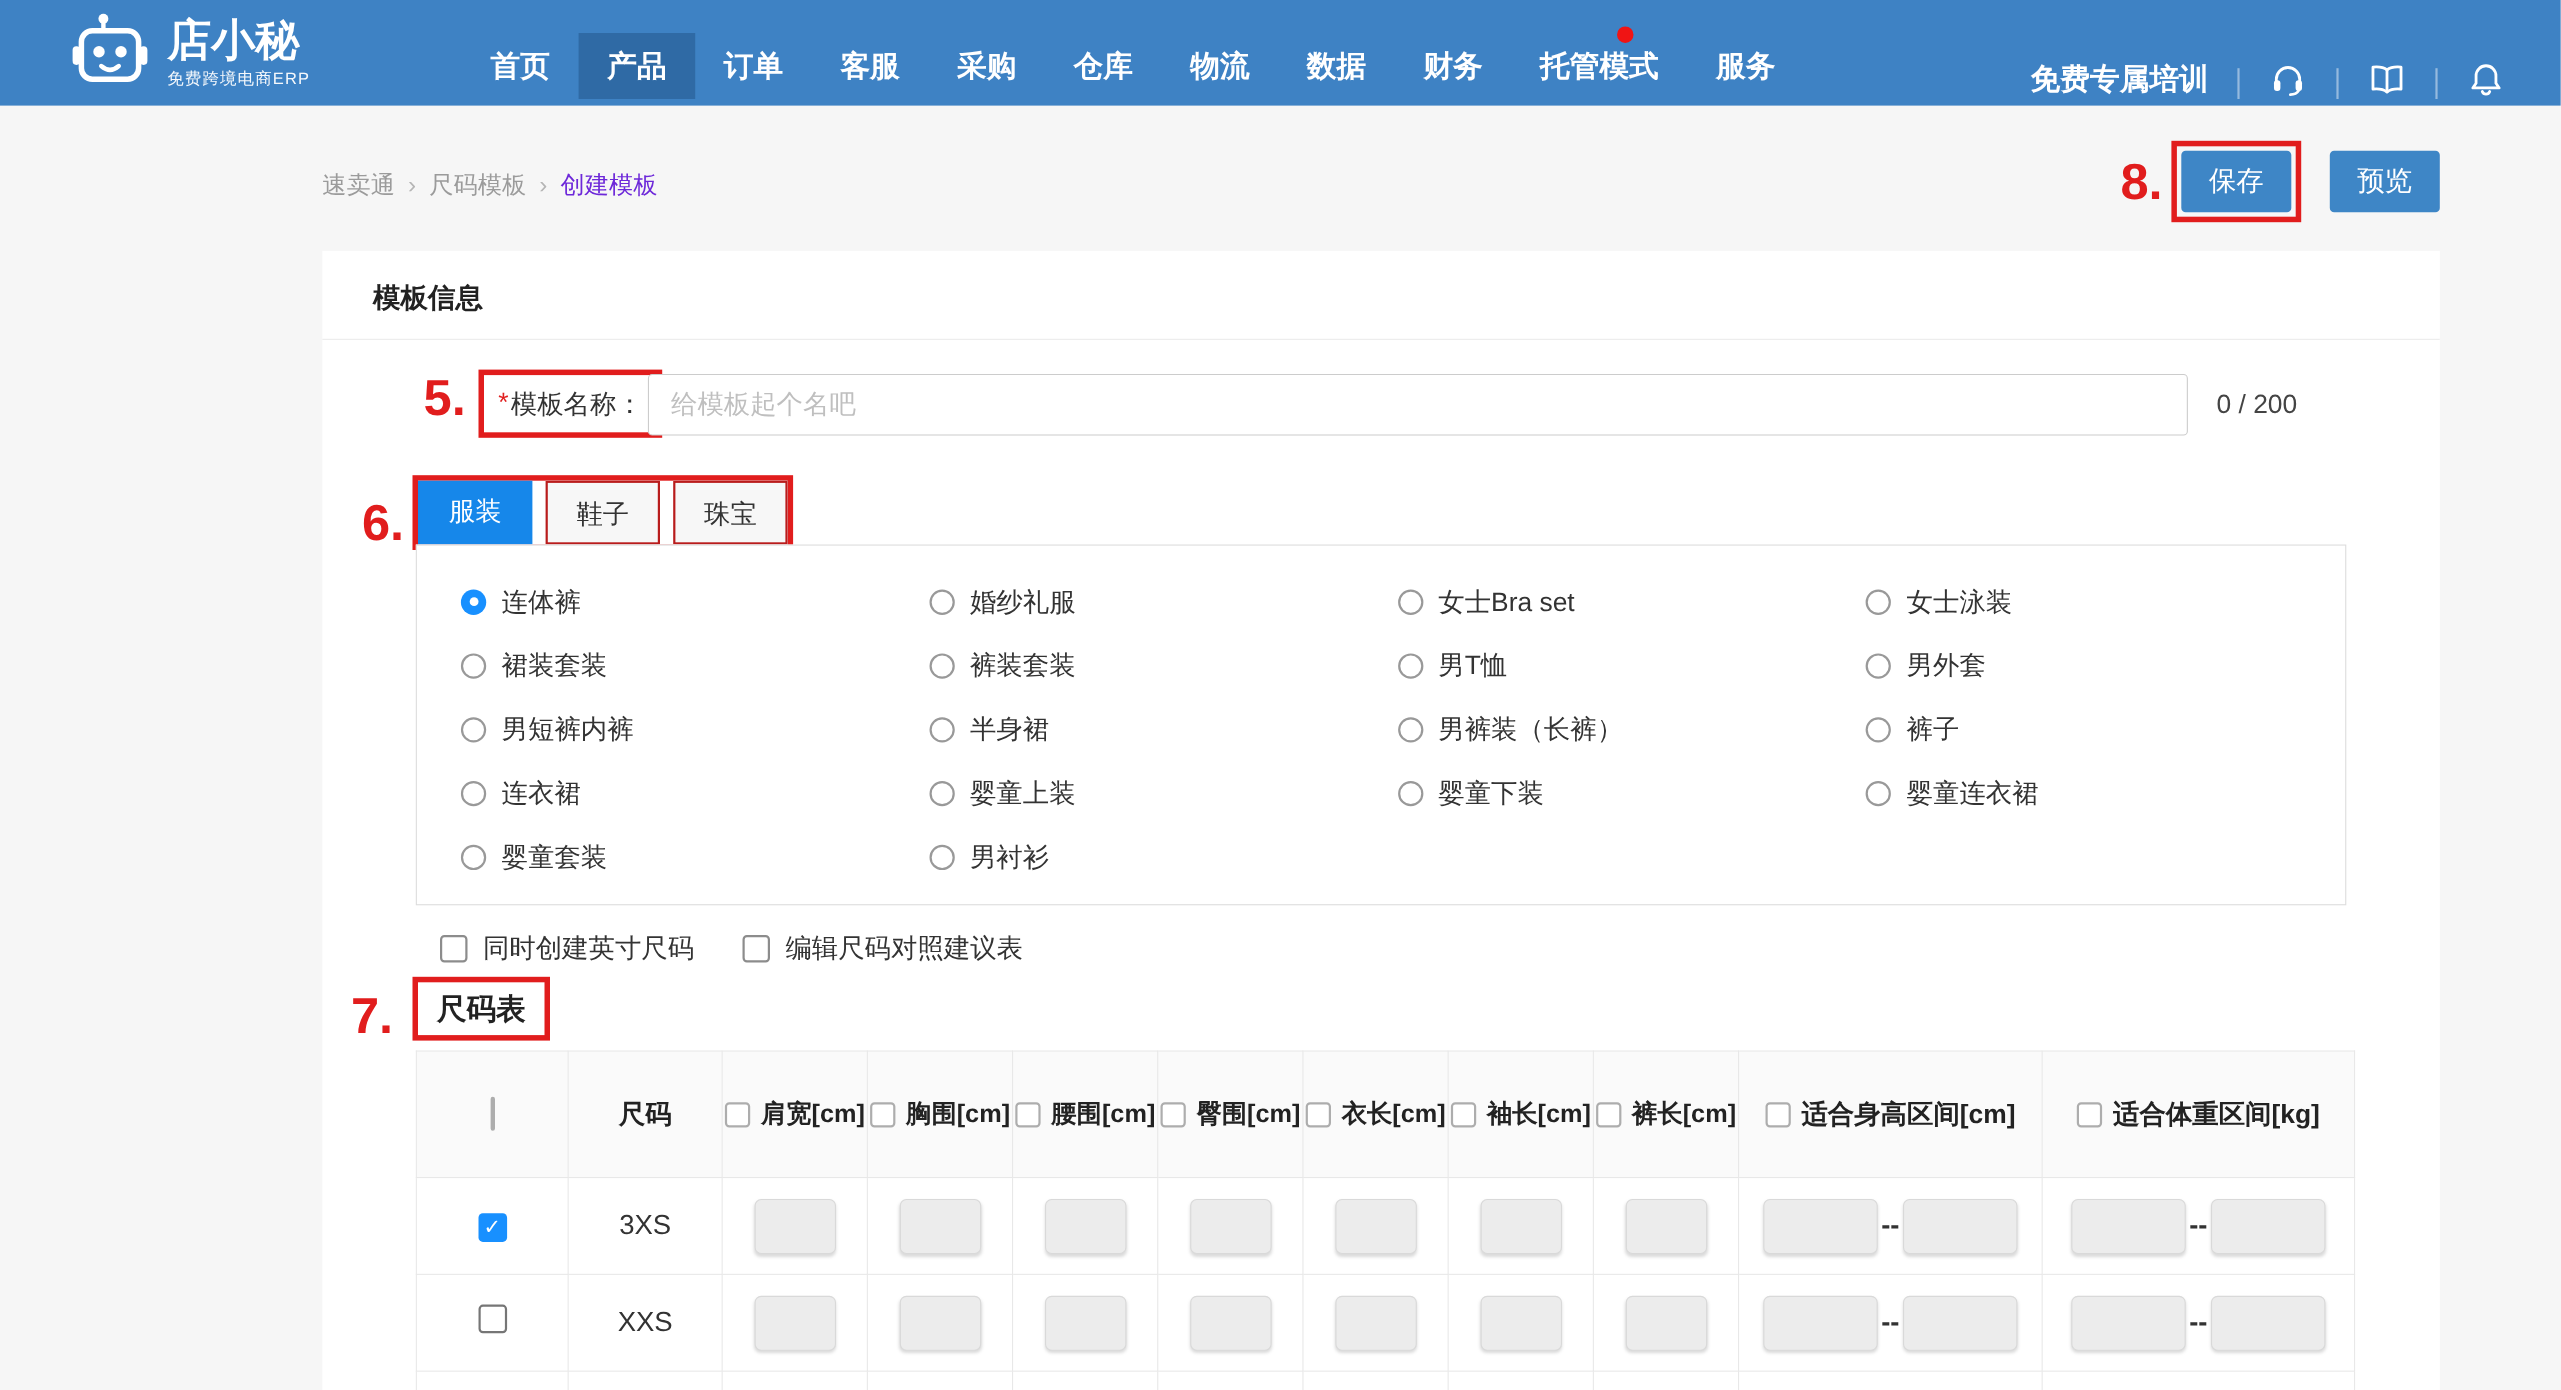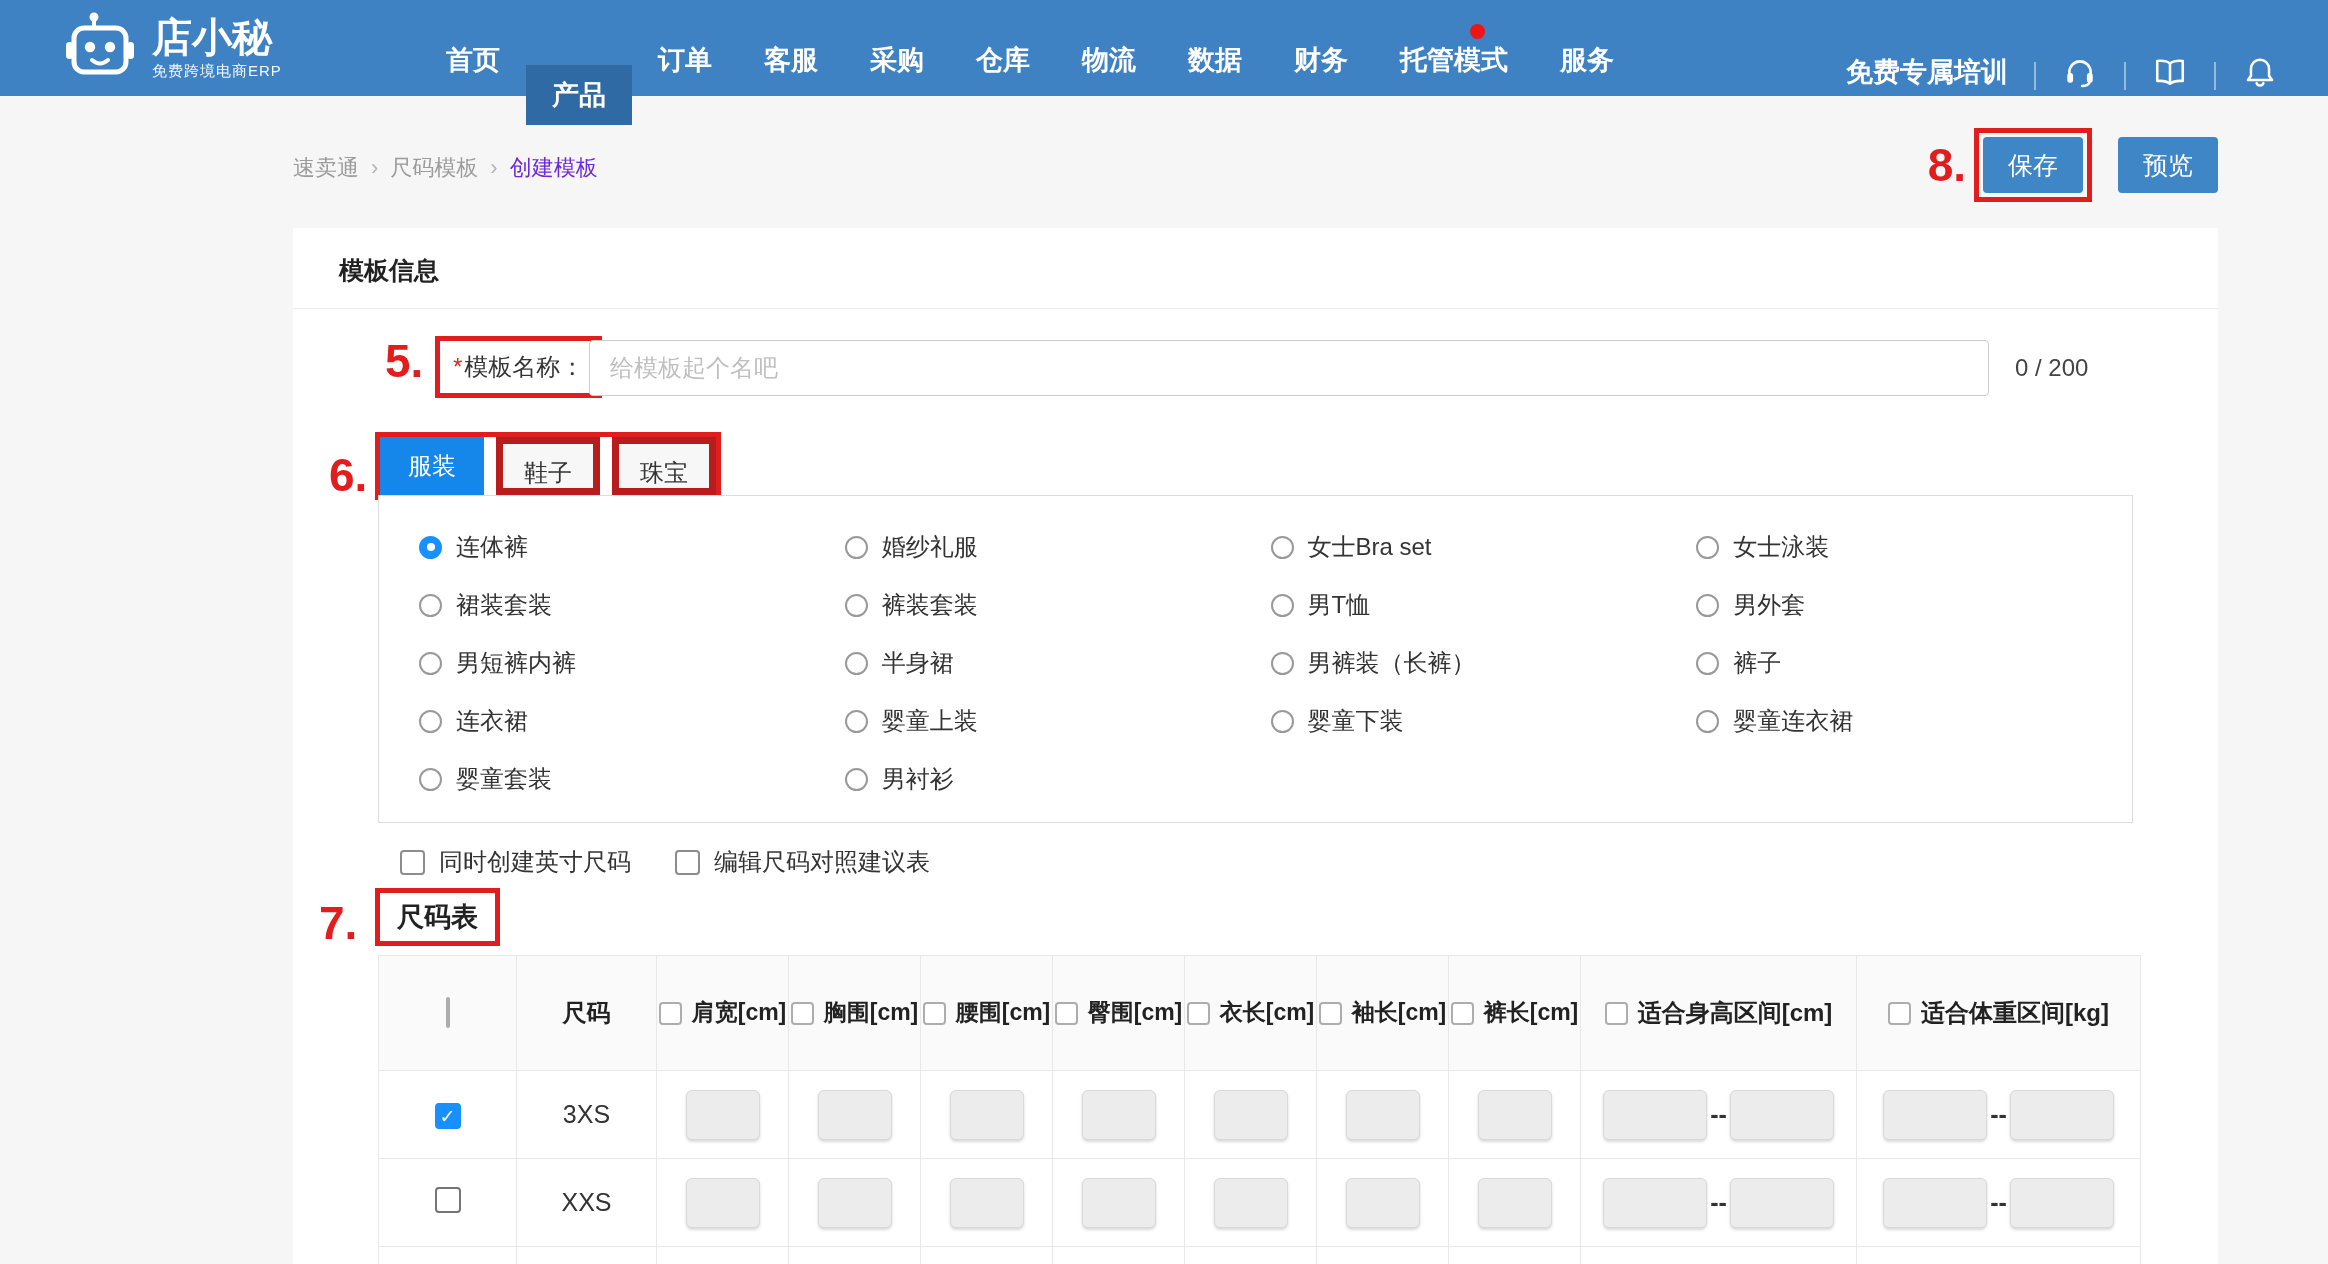--- a/index.html
+++ b/index.html
@@ -13,21 +13,21 @@
   body{position:relative;}
 
   
   .nav{position:absolute;top:0;left:0;width:2328px;height:96px;background:var(--nav-bg);}
   .logo{position:absolute;left:64px;top:0;height:96px;display:flex;align-items:center;gap:16px;color:#fff;cursor:pointer;}
   .logo-text{display:flex;flex-direction:column;}
   .logo-title{font-size:40px;font-weight:bold;line-height:44px;}
   .logo-sub{font-size:15px;letter-spacing:1px;margin-top:3px;opacity:.95;}
   .nav-menu{position:absolute;left:420px;top:30px;height:60px;display:flex;}
   .nav-item{position:relative;height:60px;line-height:60px;padding:0 26px;color:#fff;font-size:27px;font-weight:bold;cursor:pointer;white-space:nowrap;}
-  .nav-item.active{background:var(--nav-active-bg);margin-top:35px;}
+  .nav-item.active{background:var(--nav-active-bg);}
   .nav-badge{position:absolute;top:-6px;left:60%;width:15px;height:15px;border-radius:50%;background:var(--badge-red);}
   .nav-right{position:absolute;right:50px;top:30px;height:60px;display:flex;align-items:flex-end;gap:26px;color:#fff;}
   .training{font-size:27px;font-weight:bold;cursor:pointer;white-space:nowrap;}
   .nav-sep{width:2px;height:28px;background:rgba(255,255,255,.45);}
   .nav-icon{width:36px;height:36px;display:inline-flex;align-items:center;justify-content:center;cursor:pointer;}
   .nav-icon svg{width:34px;height:34px;}
 
   
   .breadcrumb{position:absolute;top:152px;left:293px;display:flex;align-items:center;gap:12px;font-size:22px;height:32px;}
   .bc-item{color:#9b9b9b;cursor:pointer;}
@@ -48,21 +48,21 @@
 
   .ann-5{position:absolute;left:92px;top:110px;}
   .name-label-box{position:absolute;left:142px;top:108px;height:62px;display:flex;align-items:center;padding:0 13px;font-size:24px;color:#333;}
   .req-mark{color:#e02020;margin-right:2px;}
   .name-input{position:absolute;left:296px;top:112px;width:1400px;height:56px;border:1px solid #ccc;border-radius:4px;padding:0 20px;font-size:24px;color:#333;outline:none;background:#fff;}
   .name-input::placeholder{color:#bfbfbf;}
   .char-counter{position:absolute;left:1722px;top:112px;height:56px;line-height:56px;font-size:24px;color:#444;}
 
   .ann-6{position:absolute;left:36px;top:224px;}
   .tabs-box{position:absolute;left:82px;top:204px;display:flex;padding:0;}
-  .tab{width:104px;height:58px;line-height:58px;text-align:center;font-size:24px;cursor:pointer;background:#f7f7f7;border:7px solid #b91c1c;color:#333;}
+  .tab{width:104px;height:58px;line-height:58px;text-align:center;font-size:24px;cursor:pointer;background:#f7f7f7;border:2px solid #b91c1c;color:#333;}
   .tab + .tab{margin-left:12px;}
   .tab.active{background:var(--tab-active-blue);border:none;color:#fff;}
 
   .options-panel{position:absolute;left:85px;top:267px;width:1755px;height:328px;border:1px solid #ddd;background:#fff;}
   .radio-grid{display:grid;grid-template-columns:repeat(4,1fr);padding:22px 10px 0 40px;}
   .radio-option{height:58px;display:flex;align-items:center;gap:14px;font-size:24px;cursor:pointer;}
   .radio{width:23px;height:23px;border-radius:50%;border:2px solid #999;background:#fff;position:relative;flex:none;}
   .radio.selected{border:none;background:var(--radio-blue);}
   .radio.selected::after{content:'';position:absolute;left:50%;top:50%;width:8px;height:8px;background:#fff;border-radius:50%;transform:translate(-50%,-50%);}
 

